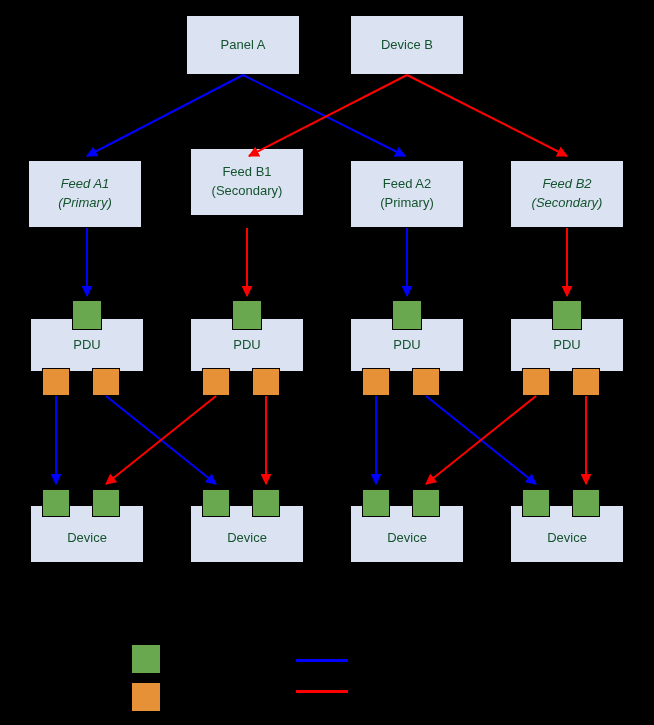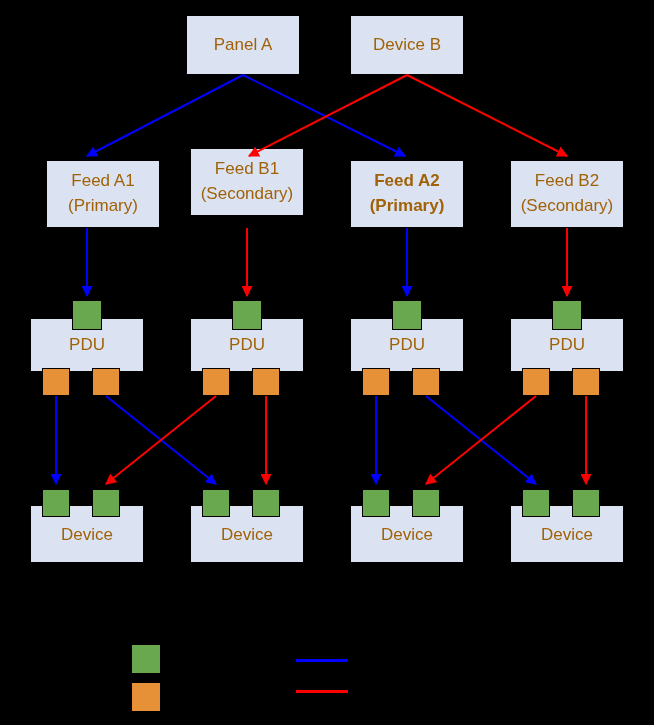--- a/index.html
+++ b/index.html
@@ -6,21 +6,21 @@
   .stage{
     position:relative;width:654px;height:725px;overflow:hidden;
     background:var(--background,#000);
     font-family:"Liberation Sans", sans-serif;
   }
   .node{
     position:absolute;
     background:var(--node_fill,#dbe3f3);
     border:1px solid var(--node_border,#000);
     display:flex;flex-direction:column;align-items:center;justify-content:center;
-    font-size:17px;color:#a16207;text-align:left;line-height:1.45;
+    font-size:13px;color:#14532d;text-align:left;line-height:1.45;
     box-sizing:border-box;z-index:2;
   }
   .sq{
     position:absolute;box-sizing:border-box;
     border:1px solid var(--node_border,#000);z-index:3;
   }
   .sq.green{background:var(--green,#6aa84f);}
   .sq.orange{background:var(--orange,#e69138);}
   svg.edges{position:absolute;left:0;top:0;z-index:4;pointer-events:none;}
   .e-blue{stroke:var(--blue,#00f);stroke-width:2;}
@@ -34,33 +34,33 @@
 
 <div class="stage">
 
   <div class="node" style="left:186px;top:15px;width:114px;height:60px;">
     <span>Panel A</span>
   </div>
   <div class="node" style="left:350px;top:15px;width:114px;height:60px;">
     <span>Device B</span>
   </div>
 
-  <div class="node" style="left:46px;top:160px;width:114px;height:68px;">
+  <div class="node" style="left:28px;top:160px;width:114px;height:68px;font-style:italic;">
     <span>Feed A1</span>
     <span>(Primary)</span>
   </div>
   <div class="node" style="left:190px;top:148px;width:114px;height:68px;">
     <span>Feed B1</span>
     <span>(Secondary)</span>
   </div>
-  <div class="node" style="left:350px;top:160px;width:114px;height:68px;font-weight:bold;">
+  <div class="node" style="left:350px;top:160px;width:114px;height:68px;">
     <span>Feed A2</span>
     <span>(Primary)</span>
   </div>
-  <div class="node" style="left:510px;top:160px;width:114px;height:68px;">
+  <div class="node" style="left:510px;top:160px;width:114px;height:68px;font-style:italic;">
     <span>Feed B2</span>
     <span>(Secondary)</span>
   </div>
 
   <div class="node" style="left:30px;top:318px;width:114px;height:54px;">
     <span>PDU</span>
   </div>
   <div class="node" style="left:190px;top:318px;width:114px;height:54px;">
     <span>PDU</span>
   </div>

